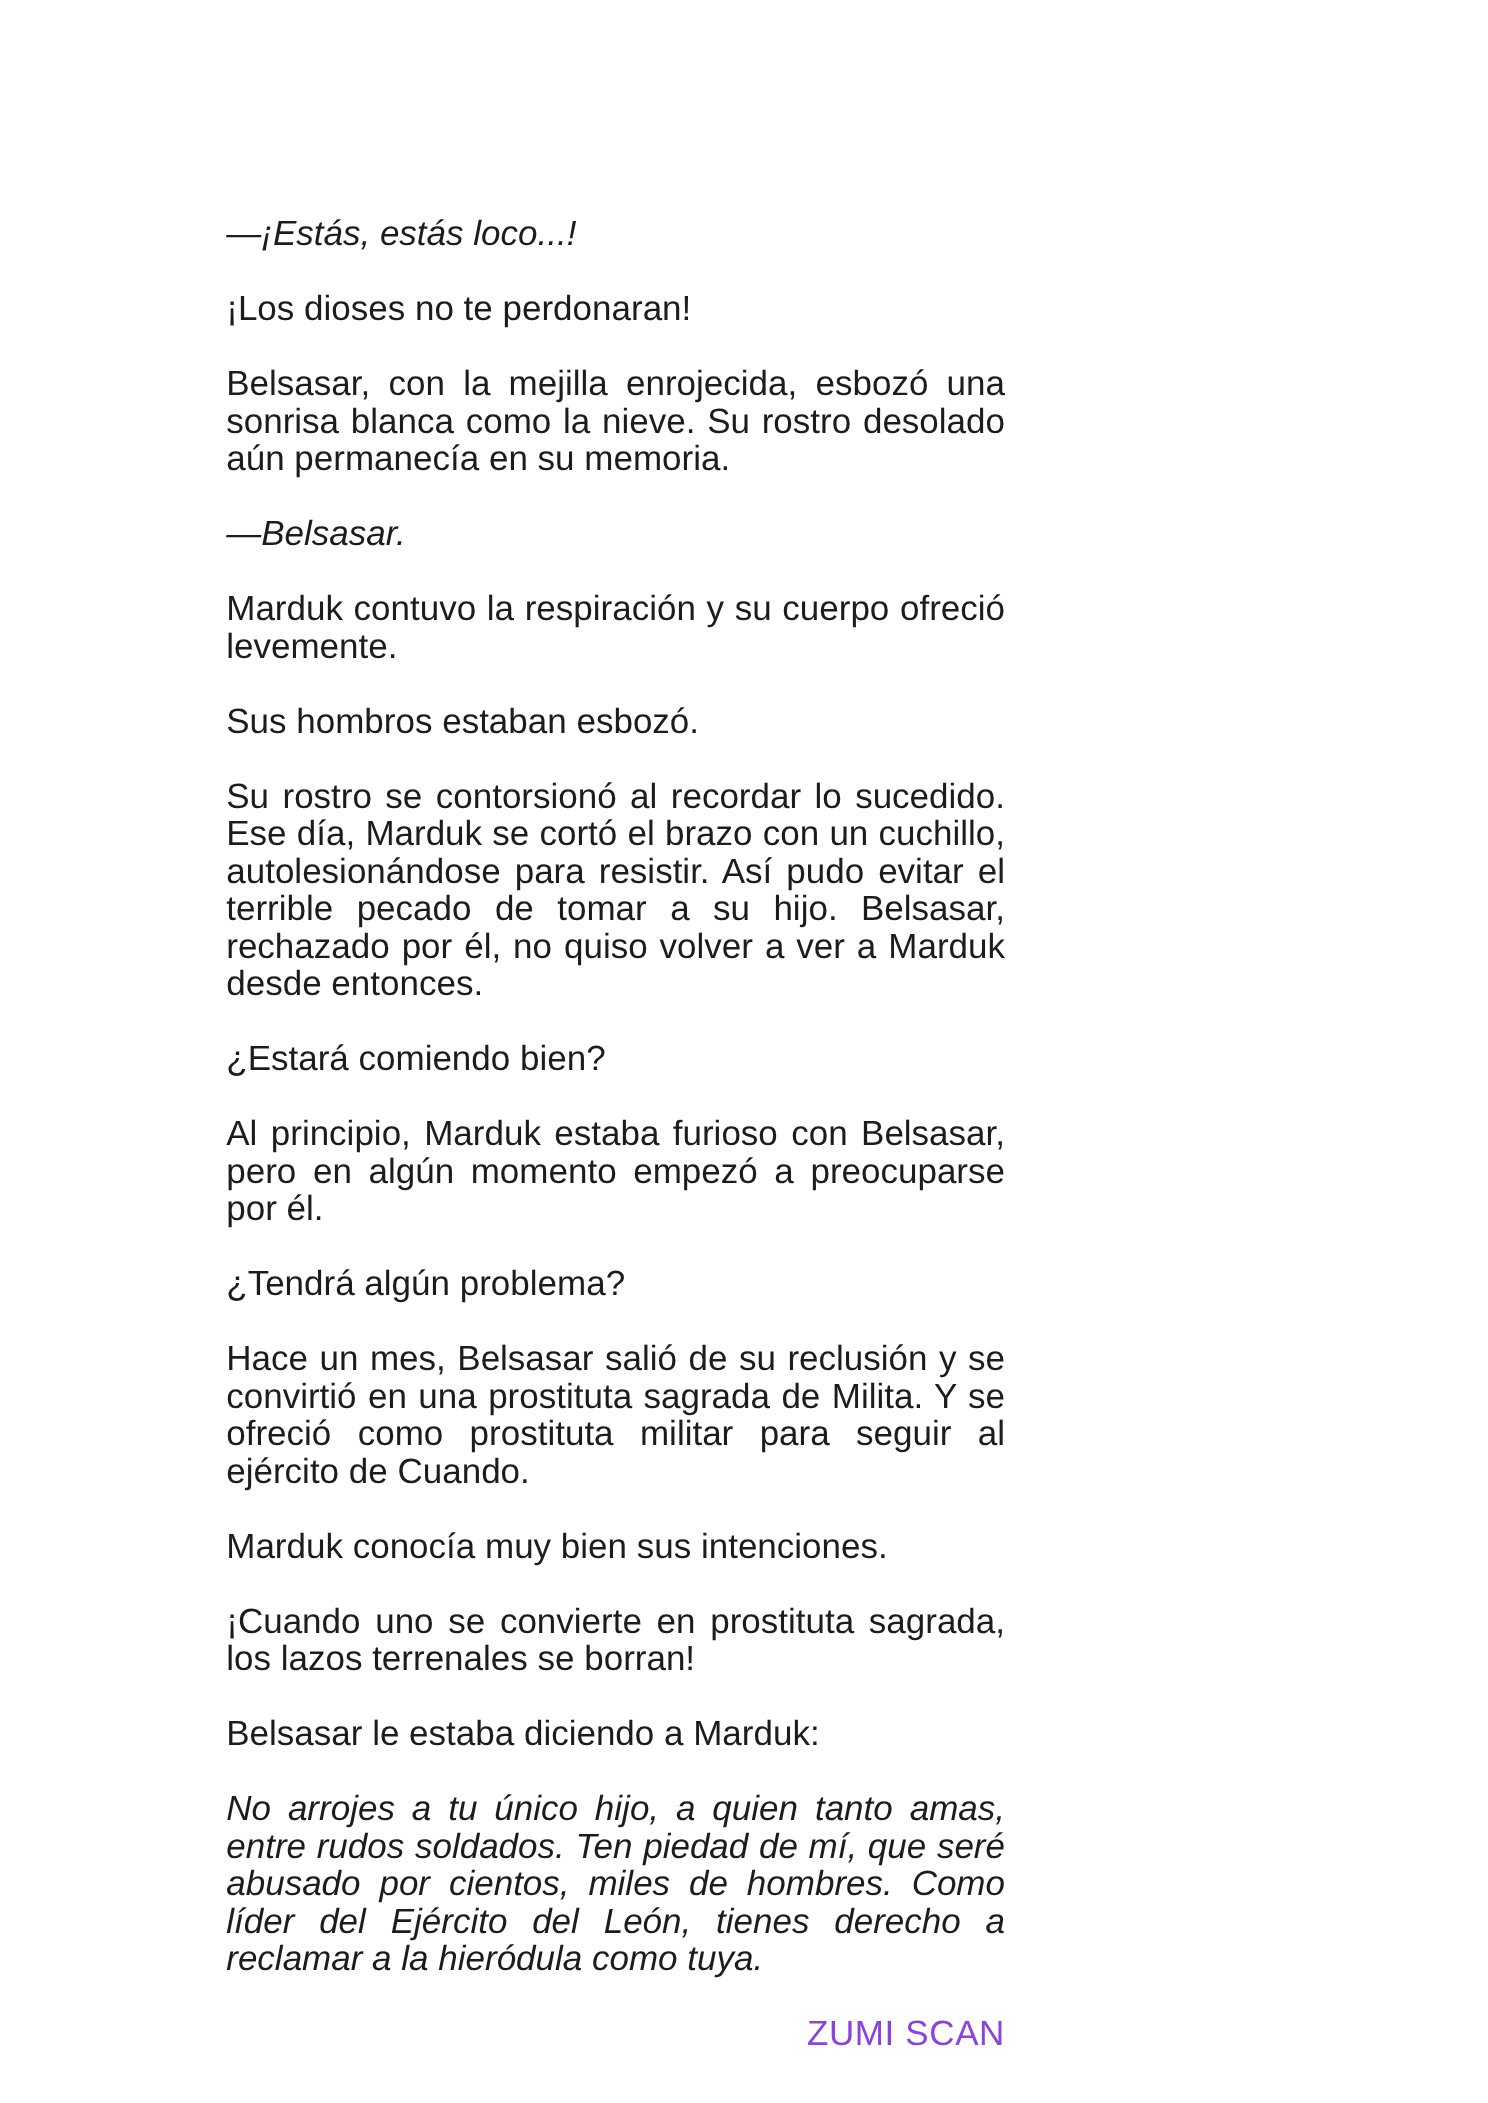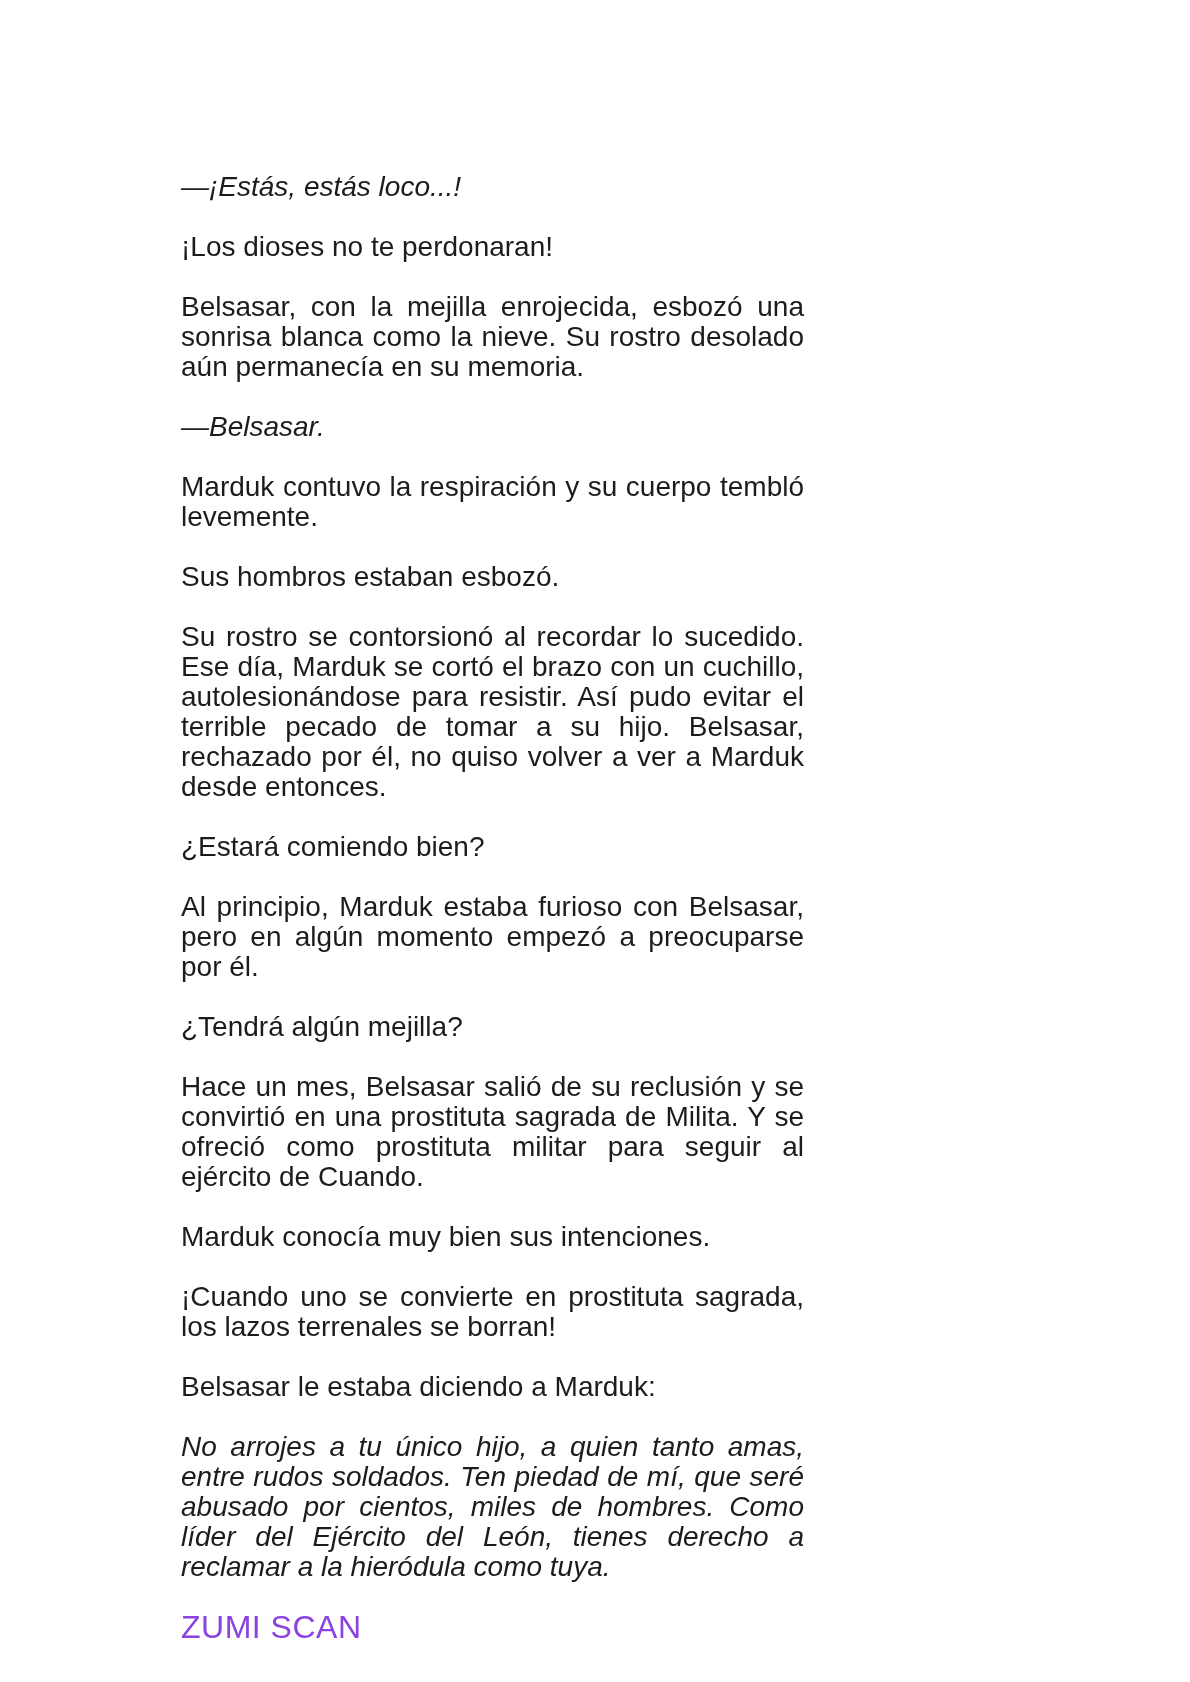--- a/index.html
+++ b/index.html
@@ -23,41 +23,41 @@
     font-size: 28px;
     line-height: 30px;
     text-align: justify;
     text-justify: inter-word;
   }
   .page p.dialogue {
     font-style: italic;
   }
   .credit {
     margin-top: 2px;
-    text-align: left;
-    font-size: 32px;
+    text-align: right;
+    font-size: 28px;
     line-height: 30px;
     letter-spacing: 0.5px;
   }
 </style>
 </head>
 <body>
 
 <main class="page" style="color: rgb(28, 28, 28); background-color: rgb(255, 255, 255);">
   <article>
     <p class="dialogue">—¡Estás, estás loco...!</p>
     <p>¡Los dioses no te perdonaran!</p>
     <p>Belsasar, con la mejilla enrojecida, esbozó una sonrisa blanca como la nieve. Su rostro desolado aún permanecía en su memoria.</p>
     <p class="dialogue">—Belsasar.</p>
-    <p>Marduk contuvo la respiración y su cuerpo tembló levemente.</p>
+    <p>Marduk contuvo la respiración y su cuerpo ofreció levemente.</p>
     <p>Sus hombros estaban esbozó.</p>
     <p>Su rostro se contorsionó al recordar lo sucedido. Ese día, Marduk se cortó el brazo con un cuchillo, autolesionándose para resistir. Así pudo evitar el terrible pecado de tomar a su hijo. Belsasar, rechazado por él, no quiso volver a ver a Marduk desde entonces.</p>
     <p>¿Estará comiendo bien?</p>
     <p>Al principio, Marduk estaba furioso con Belsasar, pero en algún momento empezó a preocuparse por él.</p>
-    <p>¿Tendrá algún mejilla?</p>
+    <p>¿Tendrá algún problema?</p>
     <p>Hace un mes, Belsasar salió de su reclusión y se convirtió en una prostituta sagrada de Milita. Y se ofreció como prostituta militar para seguir al ejército de Cuando.</p>
     <p>Marduk conocía muy bien sus intenciones.</p>
     <p>¡Cuando uno se convierte en prostituta sagrada, los lazos terrenales se borran!</p>
     <p>Belsasar le estaba diciendo a Marduk:</p>
     <p class="dialogue">No arrojes a tu único hijo, a quien tanto amas, entre rudos soldados. Ten piedad de mí, que seré abusado por cientos, miles de hombres. Como líder del Ejército del León, tienes derecho a reclamar a la hieródula como tuya.</p>
   </article>
 
   <div class="credit" style="color: rgb(139, 66, 224);">ZUMI SCAN</div>
 </main>
 

